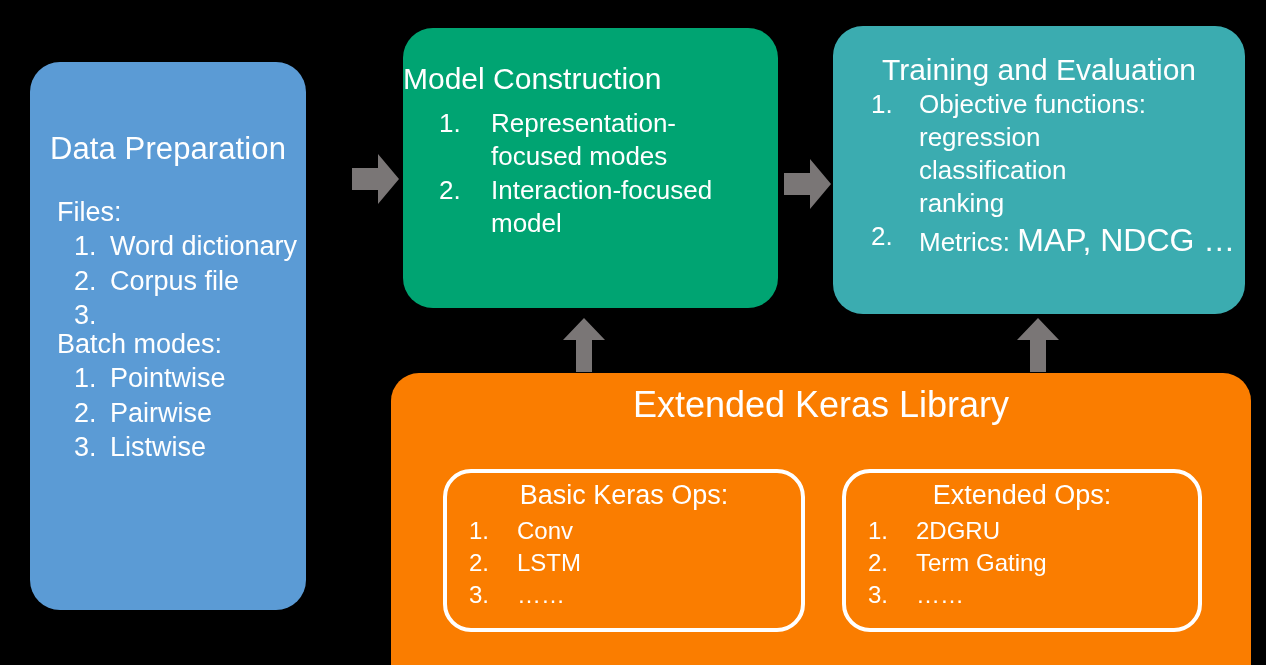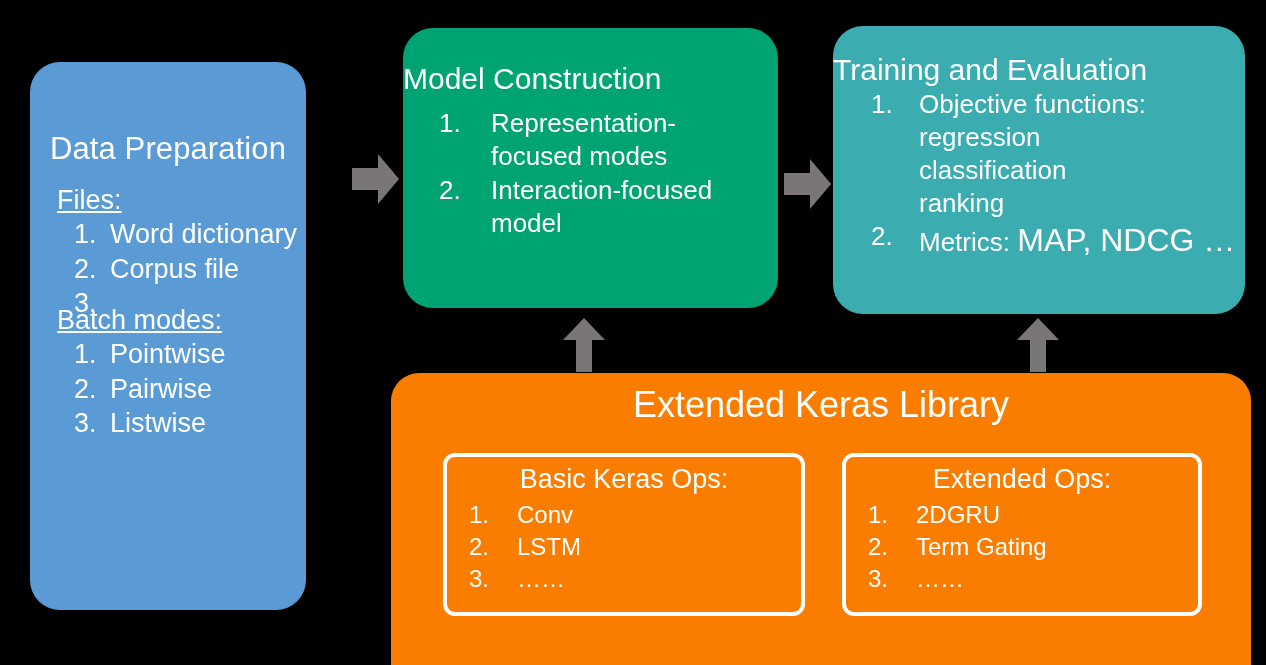--- a/index.html
+++ b/index.html
@@ -44,23 +44,22 @@
   #box-data-prep .box-title {
     font-size: 31px;
     text-align: center;
     margin-top: 70px;
     line-height: 1.1;
     letter-spacing: 0.1px;
   }
   #box-data-prep .group-label {
     font-size: 27px;
     margin-left: 27px;
-    margin-top: 18px;
+    margin-top: 30px;
     line-height: 1.22;
-    text-decoration: underline;
   }
   #box-data-prep ol.blue-list {
     margin: 0;
     padding: 0 0 0 80px;
     list-style: none;
     font-size: 27px;
     line-height: 1.28;
   }
   #box-data-prep ol.blue-list li {
     position: relative;
@@ -112,20 +111,21 @@
   #box-train {
     left: 833px;
     top: 26px;
     width: 412px;
     height: 288px;
     background: #3BACB0;
     border-radius: 30px;
   }
   #box-train .box-title {
     font-size: 30px;
+    text-align: center;
     margin-top: 28px;
     line-height: 1.05;
   }
   #box-train ol.num-list {
     margin: 2px 0 0 0;
     padding: 0 6px 0 38px;
     list-style: none;
     font-size: 26px;
     line-height: 1.27;
   }
@@ -165,22 +165,22 @@
     position: absolute;
     left: 0;
     top: 80px;
     width: 100%;
     height: 170px;
   }
   .inner-box {
     position: absolute;
     box-sizing: border-box;
     border: 4px solid #ffffff;
-    border-radius: 12px;
-    top: 0;
+    border-radius: 28px;
+    top: 16px;
     height: 163px;
   }
   #inner-basic { left: 52px; width: 362px; }
   #inner-ext   { left: 451px; width: 360px; }
 
   .inner-title {
     font-size: 27px;
     text-align: center;
     margin-top: 8px;
     line-height: 1.1;

